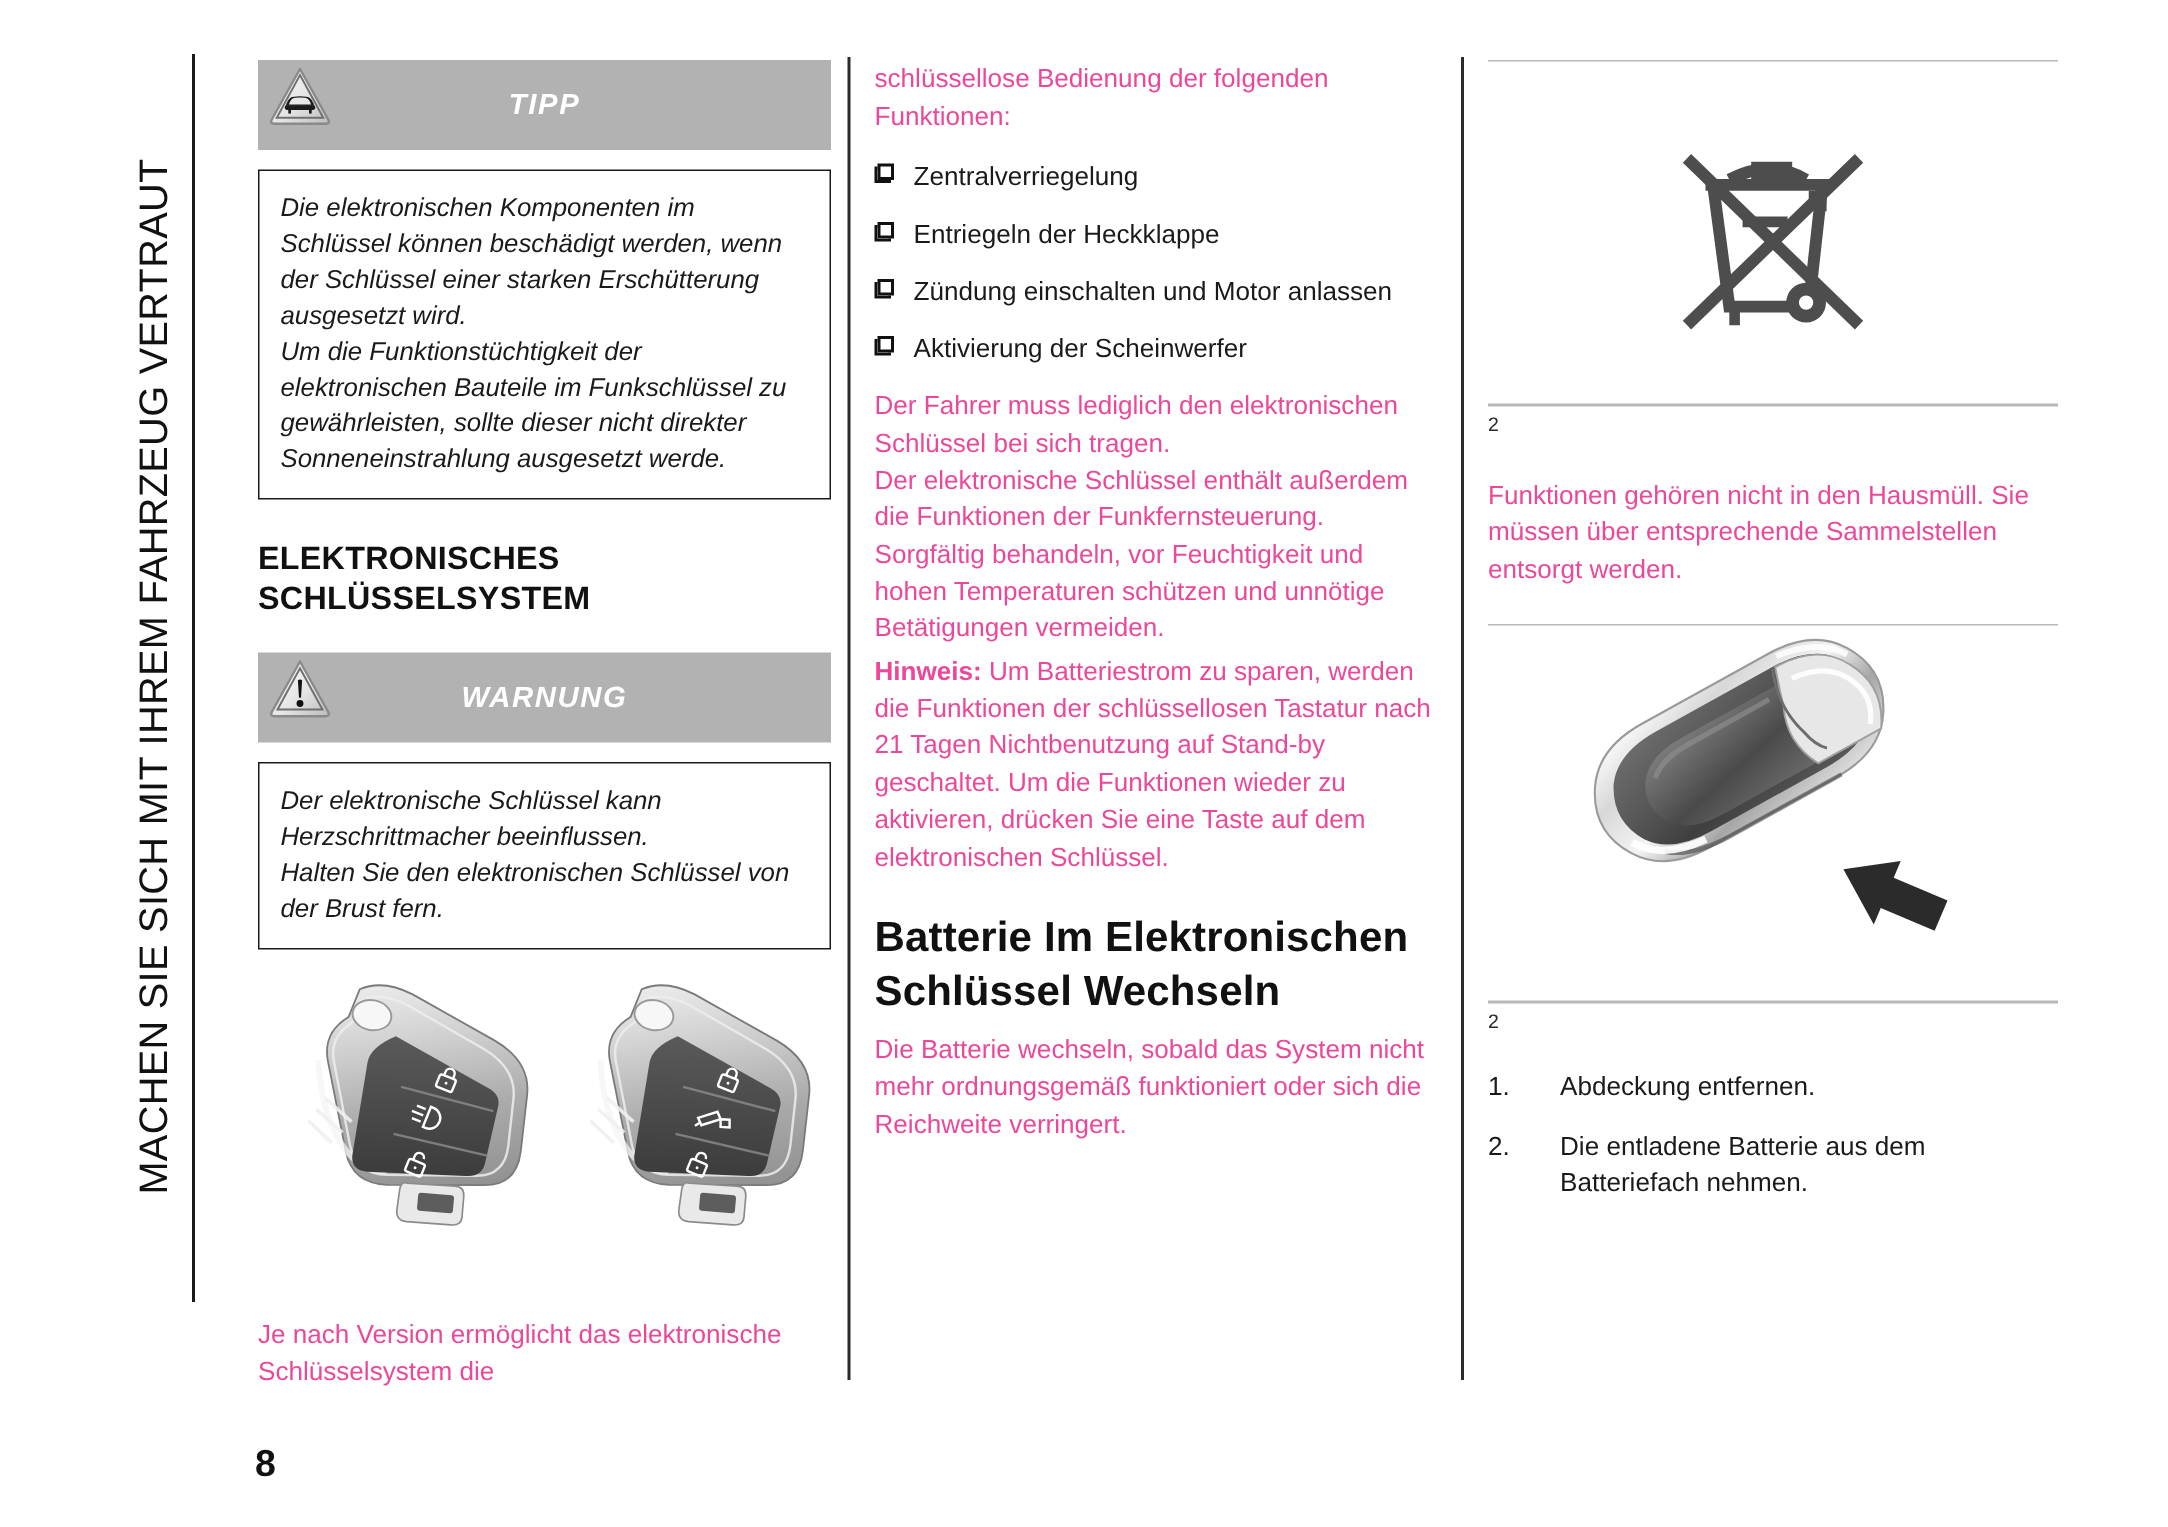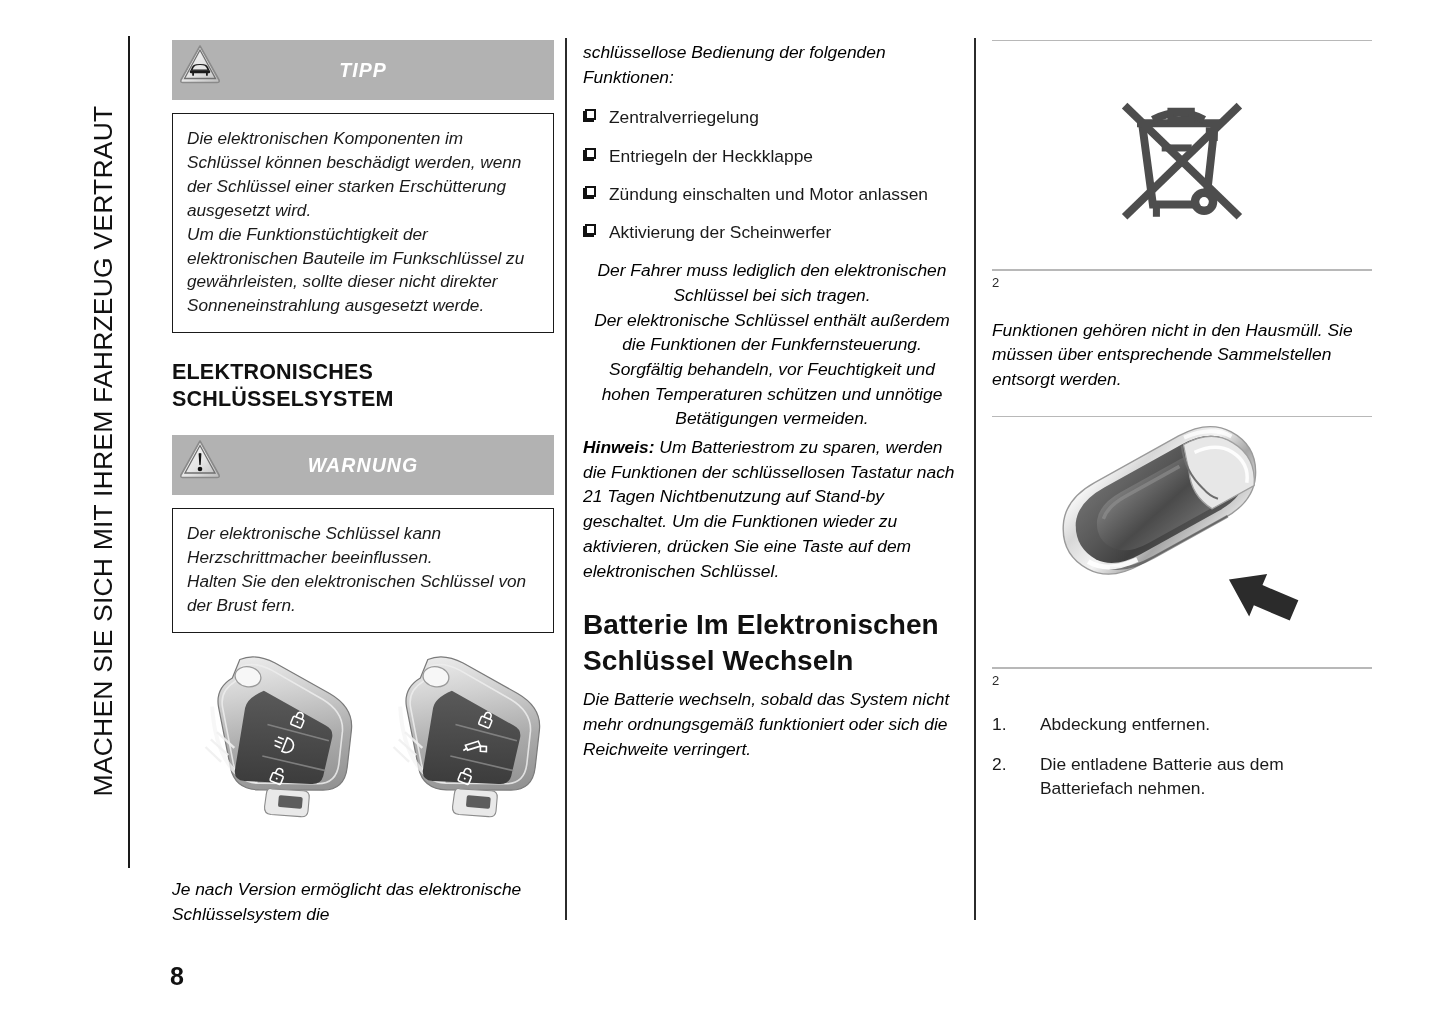--- a/index.html
+++ b/index.html
@@ -115,22 +115,21 @@
     line-height: 1.26;
     letter-spacing: 0.2px;
     color: #111;
   }
 
   
   p.body {
     margin: 0 0 0 0;
     font-size: 17.4px;
     line-height: 1.42;
-    color: #000000;
-    font-style: italic;
+    color: #ec4899;
   }
   p.body + p.body { margin-top: 17px; }
   .tight { white-space: pre-line; }
 
   
   ul.sqlist {
     list-style: none;
     margin: 16px 0 0 0;
     padding: 0;
   }
@@ -425,21 +424,21 @@
       </li>
       <li>
         <span class="sqmark">
           <span class="depth"></span>
             <span class="outerbox"></span>
         </span>
         <span>Aktivierung der Scheinwerfer</span>
       </li>
     </ul>
 
-    <p class="body tight" style="margin-top:4px;text-align:center;">Der Fahrer muss lediglich den elektronischen Schlüssel bei sich tragen.
+    <p class="body tight" style="margin-top:4px;">Der Fahrer muss lediglich den elektronischen Schlüssel bei sich tragen.
 Der elektronische Schlüssel enthält außerdem die Funktionen der Funkfernsteuerung.
 Sorgfältig behandeln, vor Feuchtigkeit und hohen Temperaturen schützen und unnötige Betätigungen vermeiden.</p>
 
     <p class="body" style="margin-top:4px;"><span class="lead-in">Hinweis:</span><span> Um Batteriestrom zu sparen, werden die Funktionen der schlüssellosen Tastatur nach 21 Tagen Nichtbenutzung auf Stand-by geschaltet. Um die Funktionen wieder zu aktivieren, drücken Sie eine Taste auf dem elektronischen Schlüssel.</span></p>
 
     <h3 class="subhead">Batterie Im Elektronischen Schlüssel Wechseln</h3>
 
     <p class="body">Die Batterie wechseln, sobald das System nicht mehr ordnungsgemäß funktioniert oder sich die Reichweite verringert.</p>
   </div>
 

